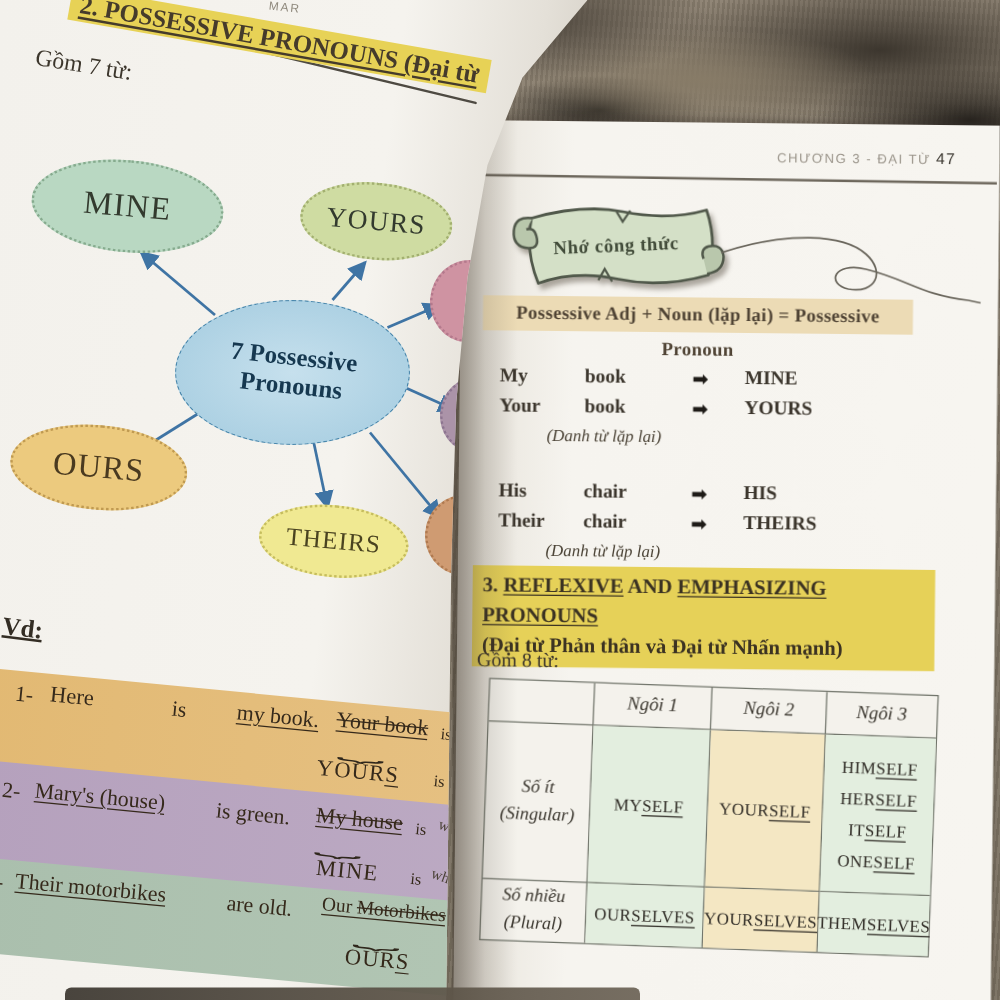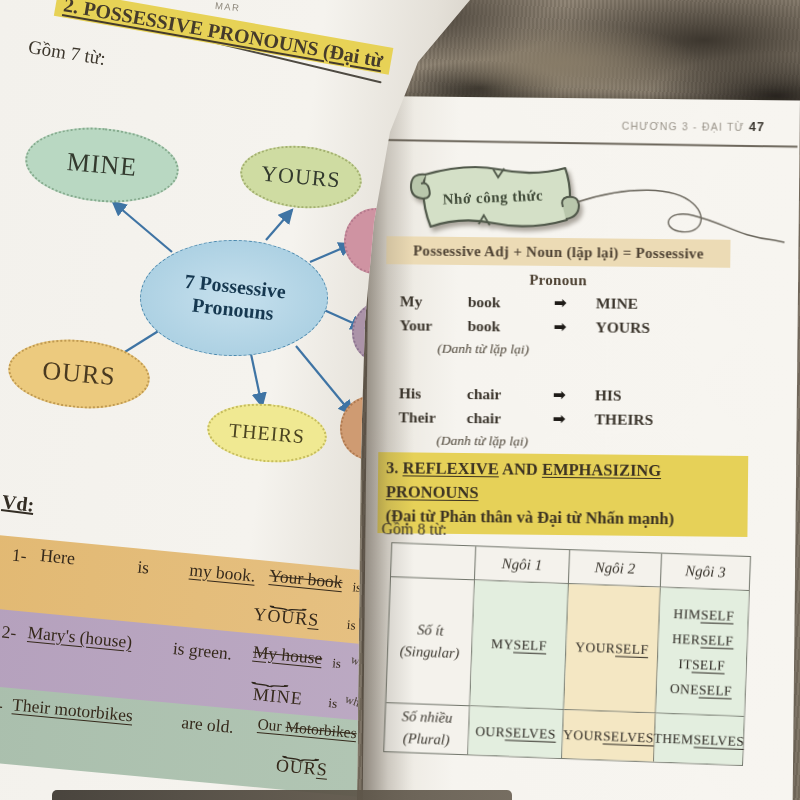--- a/index.html
+++ b/index.html
@@ -66,21 +66,21 @@
   .u{text-decoration:underline;text-underline-offset:3px;}
   .su{text-decoration:underline line-through;text-underline-offset:3px;}
   .frag{font-size:12px;transform:rotate(14deg);display:inline-block;color:#4a4136;}
   .small{font-size:13px;}
   .brace{font-family:"DejaVu Sans",sans-serif;font-size:20px;display:inline-block;
     transform:scaleX(3.2) scaleY(0.75);color:#2f271c;}
   .res{font-size:18px;letter-spacing:1px;}
   
   .chap{left:252px;top:20px;width:170px;font-family:"Liberation Sans",sans-serif;
     font-size:10.5px;letter-spacing:1.2px;color:#9a948a;white-space:nowrap;}
-  .chap .pageno{font-weight:bold;color:#3a362f;font-size:12.5px;}
+  .chap .pageno{font-weight:normal;color:#3a362f;font-size:12.5px;}
   .hrule{left:4px;top:44px;width:424px;height:1.5px;background:#6d675c;transform:rotate(0.35deg);}
   .scroll-wrap{left:26px;top:56px;width:200px;height:100px;filter:drop-shadow(3px 4px 2px rgba(80,72,58,0.45));}
   .scroll-text{position:absolute;left:28px;top:36px;width:140px;text-align:center;
     font-weight:bold;font-size:15px;color:#414b39;transform:rotate(-3deg);letter-spacing:.5px;}
   .squiggle{left:206px;top:62px;}
   .formula{left:18px;top:140px;width:344px;height:28px;background:#ecdbb5;
     font-weight:bold;font-size:15px;color:#4f4334;text-align:center;line-height:28px;letter-spacing:.3px;}
   .conv span{position:absolute;font-size:15.5px;font-weight:600;color:#3b352c;white-space:nowrap;}
   .conv .arrowg{font-family:"DejaVu Sans",sans-serif;font-weight:bold;color:#1e1b17;}
   .conv .note{font-weight:normal;font-style:italic;font-size:13.5px;color:#4b4336;}

